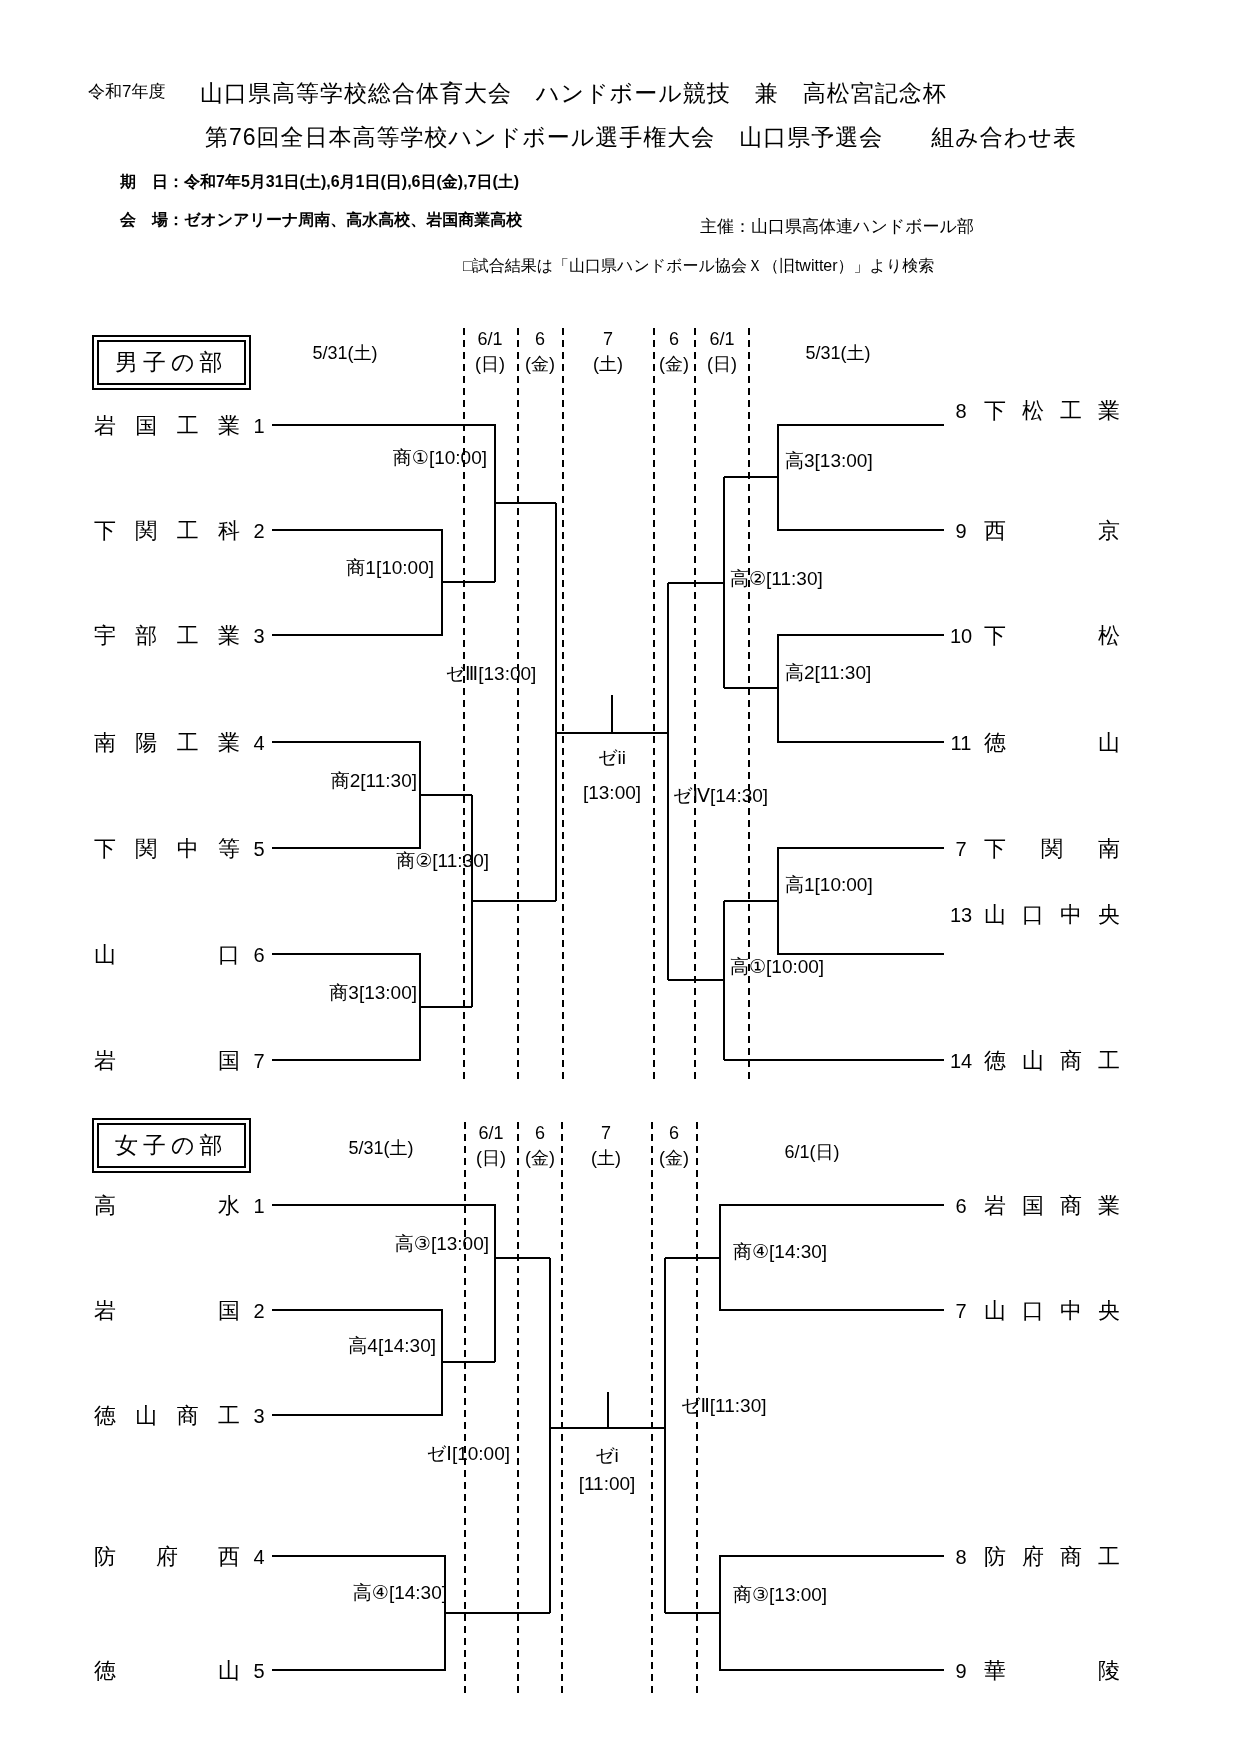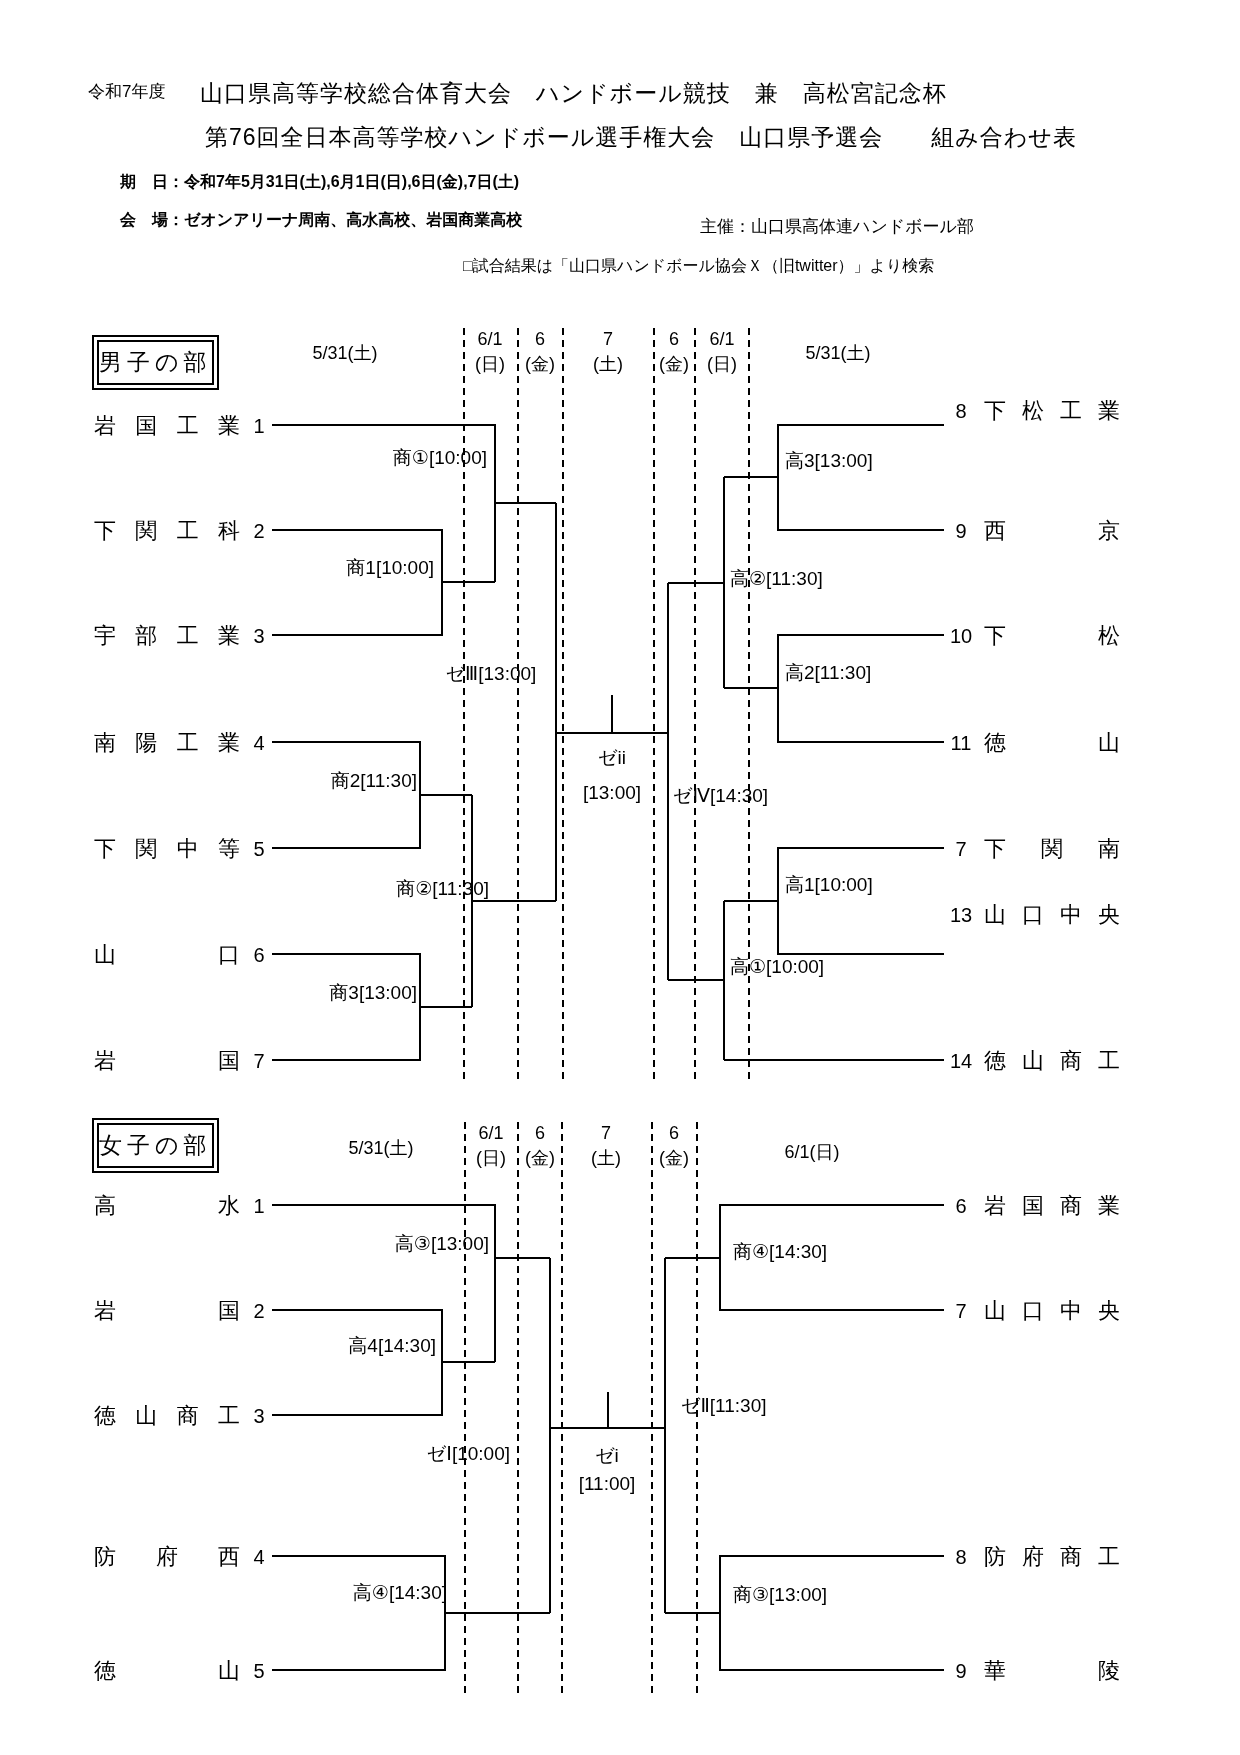--- a/index.html
+++ b/index.html
@@ -8,21 +8,21 @@
     margin:0 auto;overflow:hidden;color:#000;
     font-family:"Liberation Sans","DejaVu Sans",sans-serif;
   }
   .abs{position:absolute;white-space:nowrap}
   .t-era{font-size:17px}
   .t-main{font-size:23px;font-weight:normal;letter-spacing:1px}
   .t-info{font-size:16px;font-weight:bold}
   .t-org{font-size:17px}
   .t-note{font-size:16px}
   .secbox{border:2px solid #000;padding:3px;background:#fff}
-  .secbox .inner{border:2px solid #000;font-size:23px;letter-spacing:5px;padding:5px 0;text-align:center}
+  .secbox .inner{border:2px solid #000;font-size:23px;letter-spacing:5px;padding:5px 16px;text-align:center}
   .date-single{font-size:18px;transform:translateX(-50%)}
   .date-col{font-size:18px;line-height:25px;text-align:center;transform:translateX(-50%)}
   .dash{position:absolute;width:2px;background:repeating-linear-gradient(#000 0,#000 7px,transparent 7px,transparent 12px)}
   .team{font-size:22px}
   .tname{display:inline-block;text-align:justify;text-align-last:justify;vertical-align:baseline}
   .tname.l{width:146px}
   .tname.r{width:136px}
   .tseed{display:inline-block;text-align:center;font-size:20px}
   .team.l .tseed{width:26px;margin-left:6px}
   .team.r .tseed{width:30px;margin-right:8px}
@@ -145,21 +145,21 @@
   <div class="abs team r" style="left:946px;top:621px"><span class="tseed">10</span><span class="tname r">下松</span></div>
   <div class="abs team r" style="left:946px;top:728px"><span class="tseed">11</span><span class="tname r">徳山</span></div>
   <div class="abs team r" style="left:946px;top:834px"><span class="tseed">7</span><span class="tname r">下関南</span></div>
   <div class="abs team r" style="left:946px;top:900px"><span class="tseed">13</span><span class="tname r">山口中央</span></div>
   <div class="abs team r" style="left:946px;top:1046px"><span class="tseed">14</span><span class="tname r">徳山商工</span></div>
 
   <div class="abs mlabel" style="right:753px;top:445px">商①[10:00]</div>
   <div class="abs mlabel" style="right:806px;top:555px">商1[10:00]</div>
   <div class="abs clabel" style="left:491px;top:661px">ゼⅢ[13:00]</div>
   <div class="abs mlabel" style="right:823px;top:768px">商2[11:30]</div>
-  <div class="abs mlabel" style="right:751px;top:876px">商②[11:30]</div>
+  <div class="abs mlabel" style="right:751px;top:848px">商②[11:30]</div>
   <div class="abs mlabel" style="right:823px;top:980px">商3[13:00]</div>
   <div class="abs clabel" style="left:612px;top:745px">ゼii</div>
   <div class="abs clabel" style="left:612px;top:782px">[13:00]</div>
   <div class="abs mlabel" style="left:785px;top:448px">高3[13:00]</div>
   <div class="abs mlabel" style="left:730px;top:566px">高②[11:30]</div>
   <div class="abs mlabel" style="left:785px;top:660px">高2[11:30]</div>
   <div class="abs mlabel" style="left:673px;top:783px">ゼⅣ[14:30]</div>
   <div class="abs mlabel" style="left:785px;top:872px">高1[10:00]</div>
   <div class="abs mlabel" style="left:730px;top:954px">高①[10:00]</div>
 

